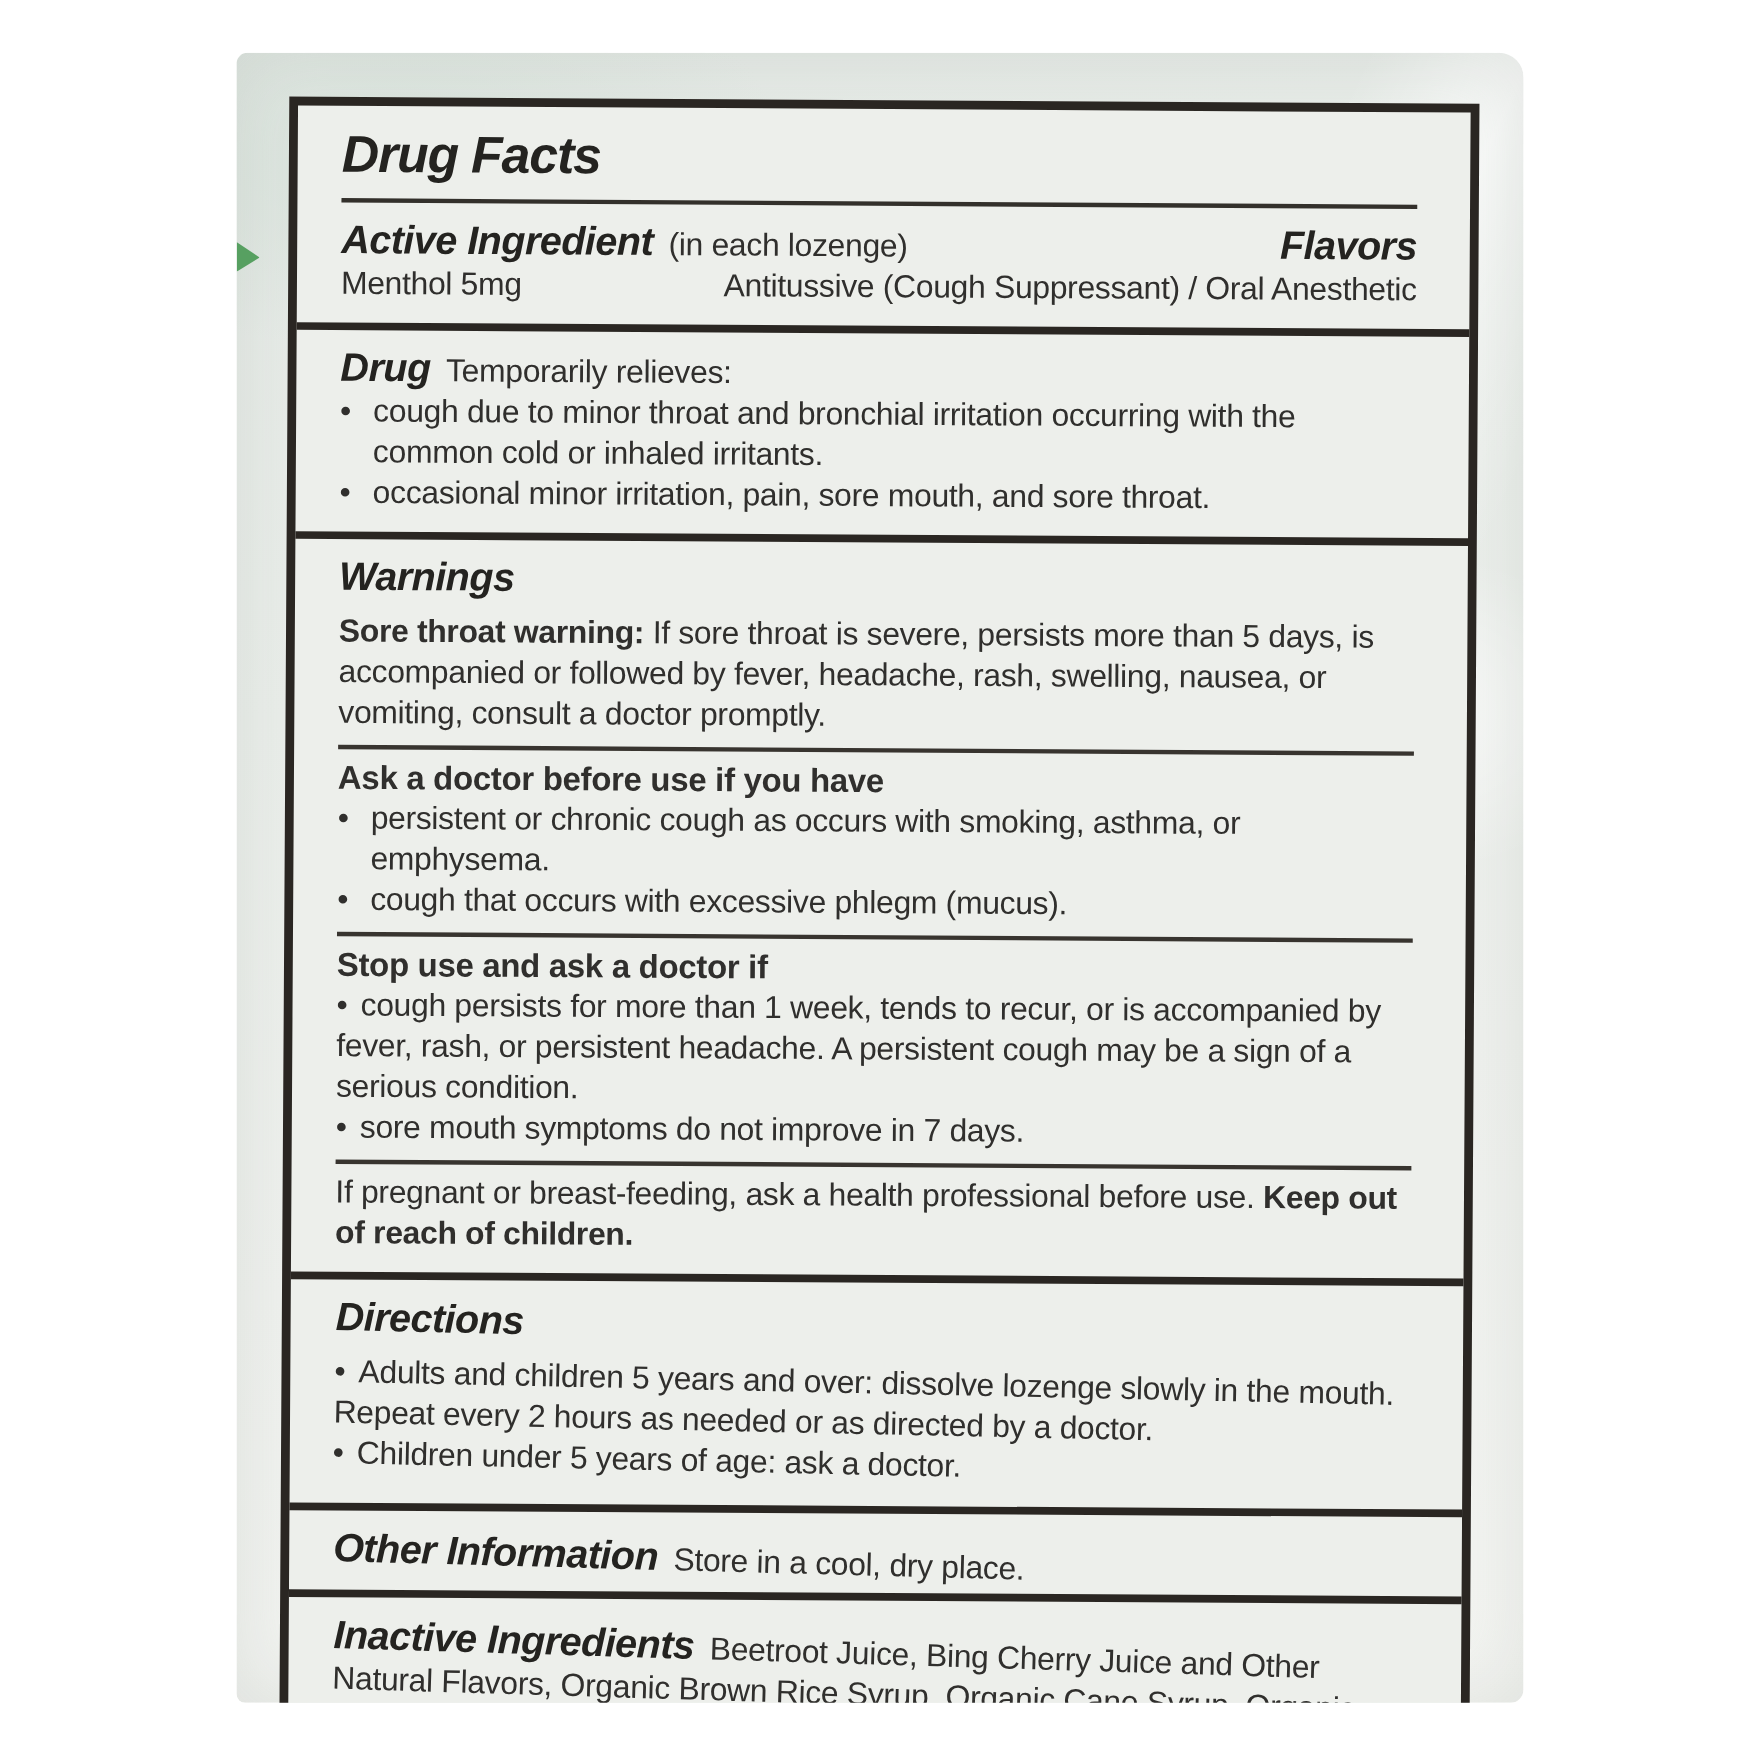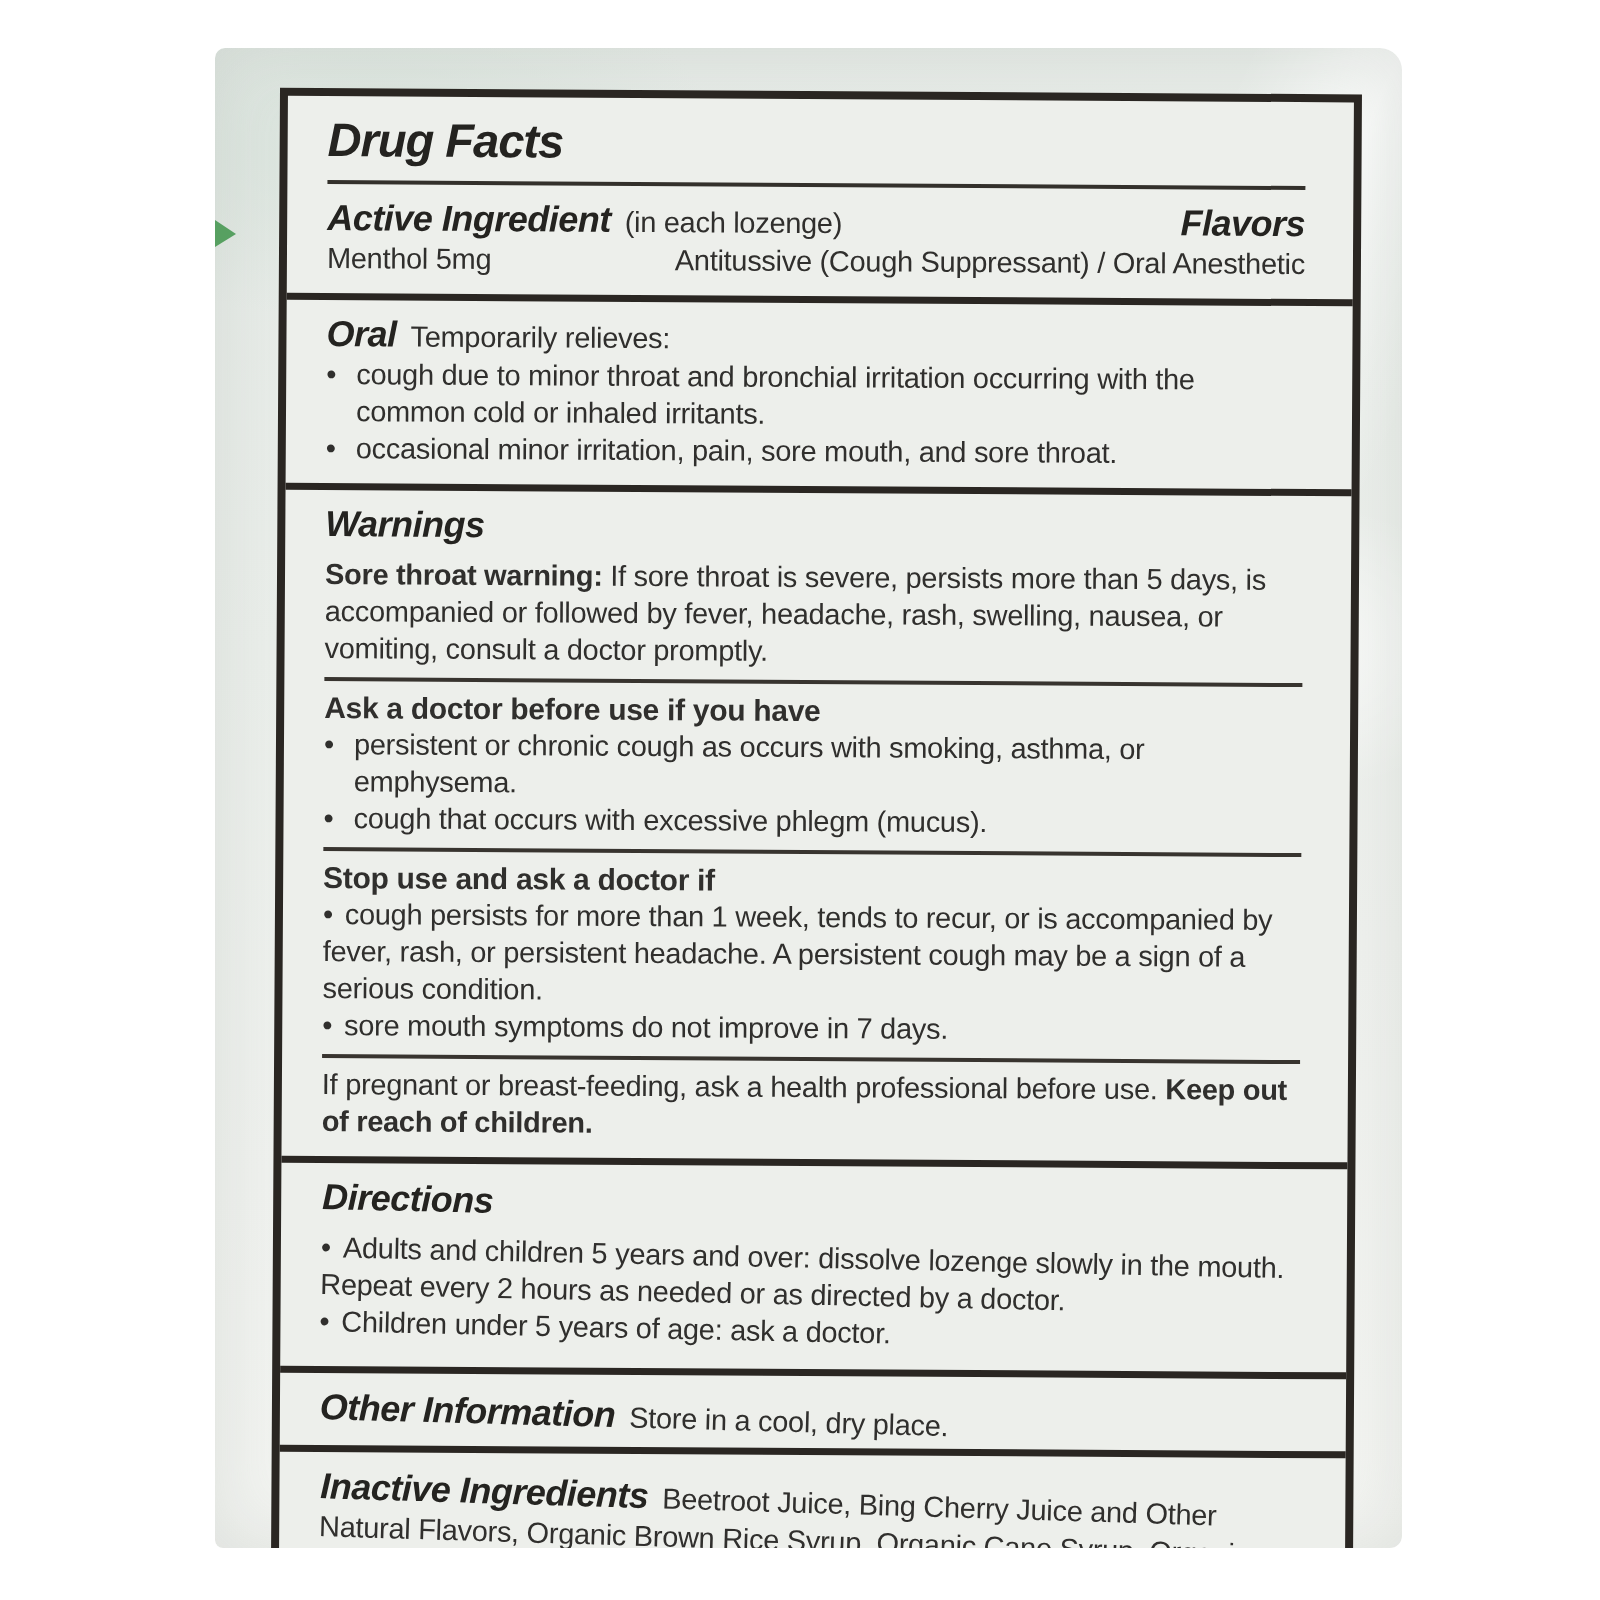--- a/index.html
+++ b/index.html
@@ -13,21 +13,20 @@
   .bag {
     position:absolute; left:215px; top:48px; width:1170px; height:1500px;
     background:
       radial-gradient(ellipse 600px 300px at 12% 6%, #d9e3dc 0%, rgba(217,227,220,0) 60%),
       radial-gradient(ellipse 500px 260px at 85% 40%, rgba(255,255,255,0.9) 0%, rgba(255,255,255,0) 60%),
       linear-gradient(115deg, rgba(255,255,255,0) 55%, rgba(255,255,255,0.7) 63%, rgba(255,255,255,0) 72%),
       linear-gradient(168deg, #e4e9e5 0%, #eaeeea 35%, #eff1ee 65%, #f4f5f2 100%);
     border-radius:10px 22px 12px 8px;
     box-shadow: inset 0 0 70px rgba(150,160,150,0.22);
     overflow:hidden;
-    padding-left:17px;
   }
   .green-speck {
     position:absolute; left:0px; top:172px; width:21px; height:27px;
     background:#57a061;
     clip-path:polygon(0 0, 100% 52%, 0 100%);
   }
   .panel {
     position:relative; margin:40px 0 0 48px; width:1082px;
     box-sizing:border-box;
     border:8px solid #2a2622;
@@ -84,21 +83,21 @@
         <span class="h2">Flavors</span>
       </div>
       <div class="row">
         <span>Menthol 5mg</span>
         <span>Antitussive (Cough Suppressant) / Oral Anesthetic</span>
       </div>
     </section>
 
     <section class="sec sec-uses">
       <p>
-        <span class="h2 h2-inline">Oral</span><span>Temporarily relieves:</span>
+        <span class="h2 h2-inline">Drug</span><span>Temporarily relieves:</span>
       </p>
       <ul class="hang">
         <li>cough due to minor throat and bronchial irritation occurring with the common cold or inhaled irritants.</li>
         <li>occasional minor irritation, pain, sore mouth, and sore throat.</li>
       </ul>
     </section>
 
     <section class="sec sec-warnings">
       <span class="h2 block">Warnings</span>
       <p class="rule-after">

